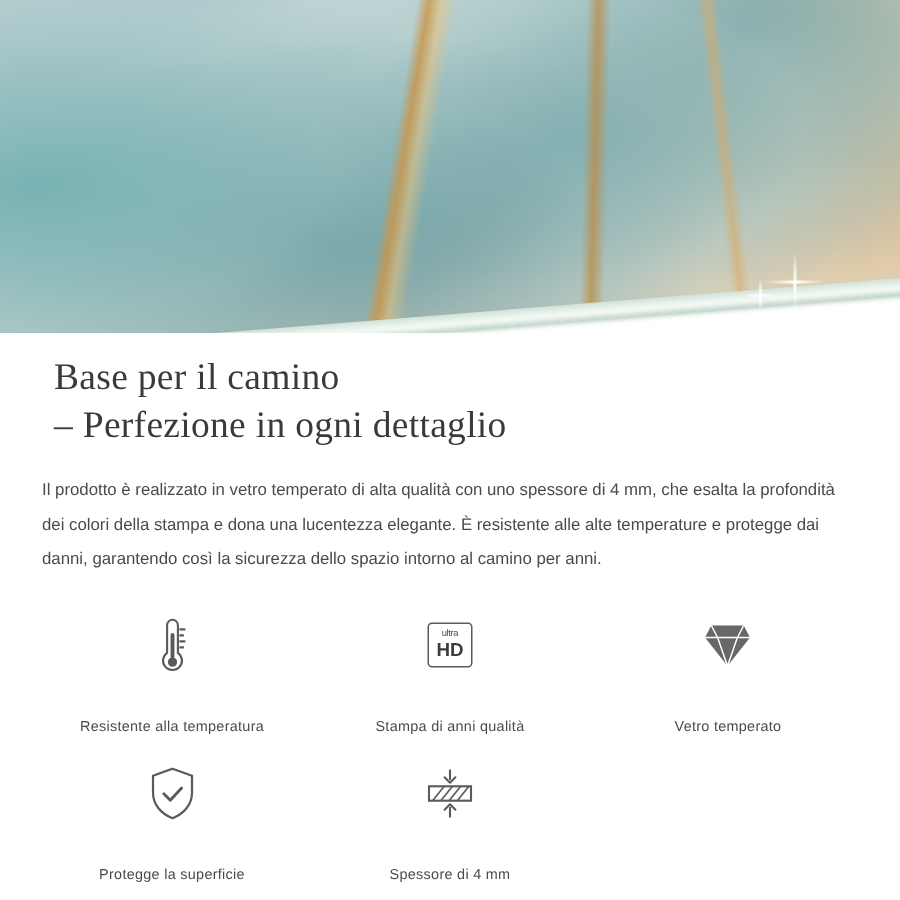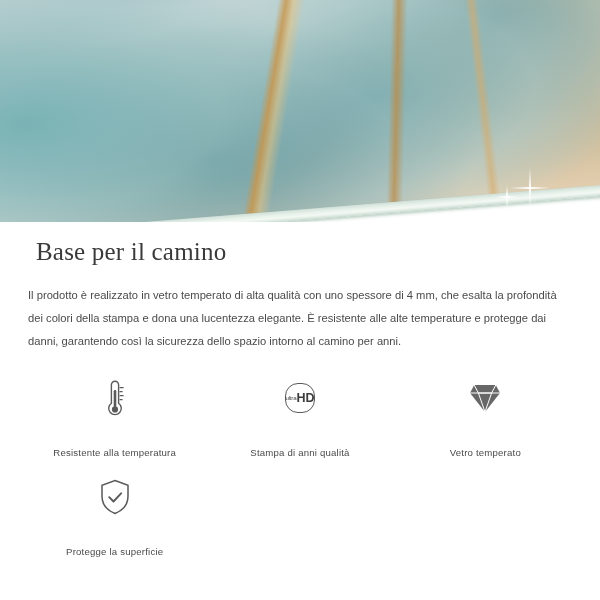--- a/index.html
+++ b/index.html
@@ -171,22 +171,23 @@
     margin-top: 26px;
     font-size: 9.6px;
     color: #4b4b4b;
     text-align: center;
     letter-spacing: .2px;
   }
   .hd-badge {
     width: 30px;
     height: 30px;
     border: 1.6px solid #5a5a5a;
-    border-radius: 13px;
+    border-radius: 3px;
     display: flex;
+    flex-direction: column;
     align-items: center;
     justify-content: center;
     line-height: 1;
     text-align: center;
   }
   .hd-badge .t1 { font-size: 6.2px; color: #4a4a4a; letter-spacing: -.2px; }
   .hd-badge .t2 { font-size: 12.5px; font-weight: bold; color: #3c3c3c; margin-top: 1px; }
 
   svg { display: block; }
 </style>
@@ -203,20 +204,21 @@
       <div class="panel-edge2"></div>
     </div>
     <div class="sparkle"></div>
     <div class="sparkle2"></div>
   </div>
 
   <div class="content">
 
     <h1 class="headline">
       <span>Base per il camino</span>
+      <span class="l2">– Perfezione in ogni dettaglio</span>
     </h1>
 
     <p class="body-copy">Il prodotto è realizzato in vetro temperato di alta qualità con uno spessore di 4 mm, che esalta la profondità dei colori della stampa e dona una lucentezza elegante. È resistente alle alte temperature e protegge dai danni, garantendo così la sicurezza dello spazio intorno al camino per anni.</p>
 
     <div class="features">
 
       <div class="feature">
         <div class="ico">
           <svg width="26" height="44" viewBox="0 0 26 44" fill="none" stroke="#5a5a5a" stroke-width="1.4">
             <path d="M13 5.2a3.6 3.6 0 0 1 3.6 3.6v18.4a6.3 6.3 0 1 1-7.2 0V8.8A3.6 3.6 0 0 1 13 5.2z"></path>
@@ -253,16 +255,29 @@
         <div class="ico">
           <svg width="34" height="40" viewBox="0 0 34 40" fill="none" stroke="#5a5a5a" stroke-width="1.5">
             <path d="M17 3.5 30 8.2v11.1c0 8.2-5.4 14.2-13 17.2-7.6-3-13-9-13-17.2V8.2L17 3.5z"></path>
             <path d="M11.2 20.2l4.3 4.3 7.6-8.2" stroke-width="1.9" stroke-linecap="round" stroke-linejoin="round"></path>
           </svg>
         </div>
         <div class="cap">Protegge la superficie</div>
       </div>
 
 
+      <div class="feature">
+        <div class="ico">
+          <svg width="40" height="36" viewBox="0 0 40 36" fill="none" stroke="#5a5a5a" stroke-width="1.4">
+            <path d="M20 2v7"></path>
+            <path d="M16.4 7.2 20 10.8l3.6-3.6" stroke-linecap="round" stroke-linejoin="round"></path>
+            <path d="M20 34v-7"></path>
+            <path d="M16.4 28.8 20 25.2l3.6 3.6" stroke-linecap="round" stroke-linejoin="round"></path>
+            <rect x="6" y="13.2" width="28" height="9.6"></rect>
+            <path d="M8.5 22.6 16 13.4M14 22.6 21.5 13.4M19.5 22.6 27 13.4M25 22.6 32.5 13.4" stroke-width="1.1"></path>
+          </svg>
+        </div>
+        <div class="cap">Spessore di 4 mm</div>
+      </div>
 
     </div>
   </div>
 </div>
 
 </body></html>

